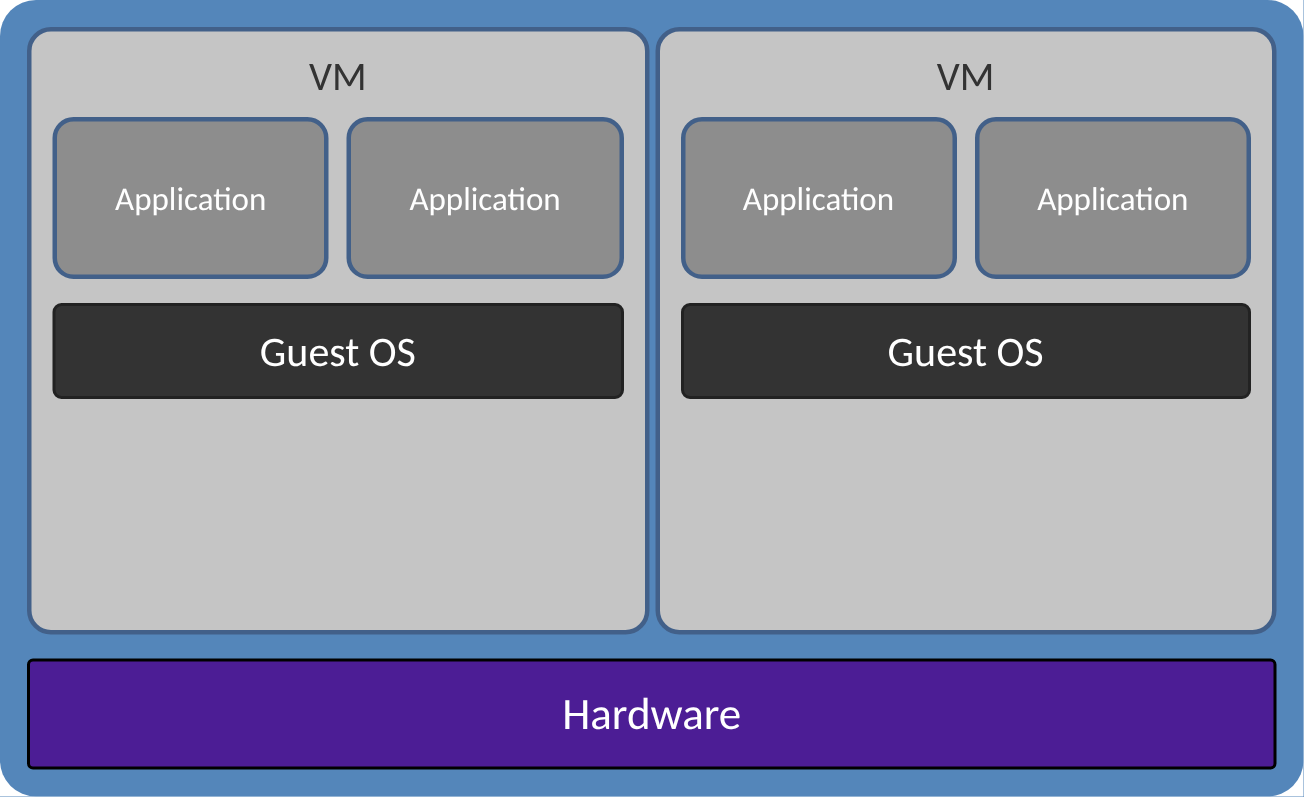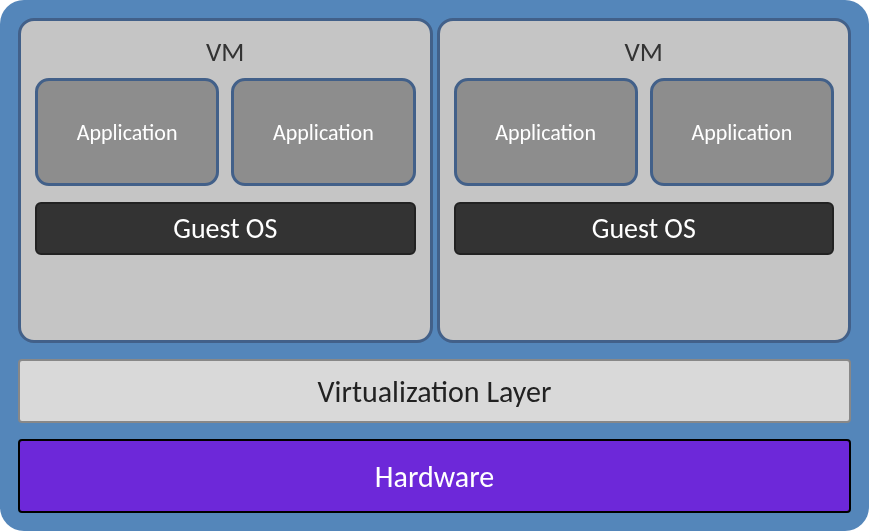--- a/index.html
+++ b/index.html
@@ -57,40 +57,40 @@
     display: flex;
     align-items: center;
     justify-content: center;
     color: #fff;
     font-size: 22px;
   }
   .guestos-box {
     background: #333333;
     border: 2px solid #222;
     border-radius: 6px;
-    height: 53px;
+    height: 64px;
     display: flex;
     align-items: center;
     justify-content: center;
     color: #fff;
     font-size: 28px;
   }
   .virt-layer {
     background: #d9d9d9;
     border: 2px solid #888;
     border-radius: 4px;
     height: 64px;
     display: flex;
     align-items: center;
     justify-content: center;
     color: #222;
     font-size: 30px;
   }
   .hardware-box {
-    background: #6d28d9;
+    background: #4c1d95;
     border: 2px solid #000;
     border-radius: 4px;
     height: 74px;
     display: flex;
     align-items: center;
     justify-content: center;
     color: #fff;
     font-size: 30px;
   }
 </style>
@@ -114,17 +114,16 @@
       <div class="vm-title">VM</div>
       <div class="app-row">
         <div class="app-box">Application</div>
         <div class="app-box">Application</div>
       </div>
       <div class="guestos-box">Guest OS</div>
     </div>
 
   </div>
 
-  <div class="virt-layer">Virtualization Layer</div>
 
   <div class="hardware-box">Hardware</div>
 
 </div>
 
 </body></html>

